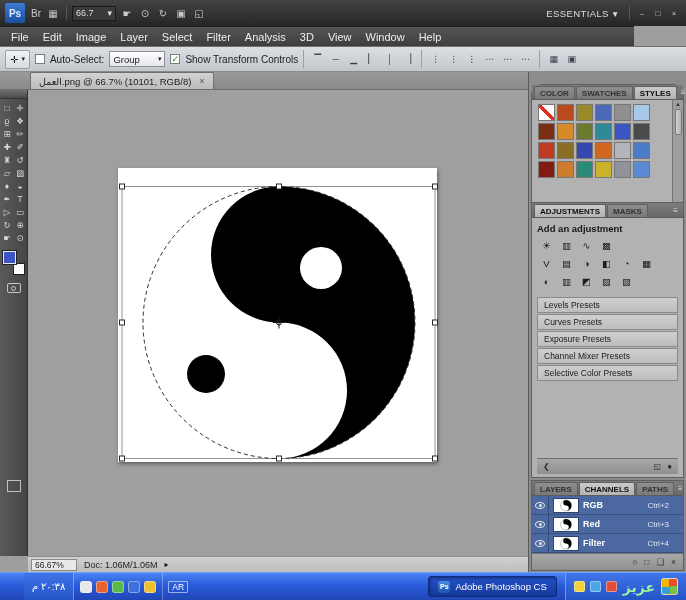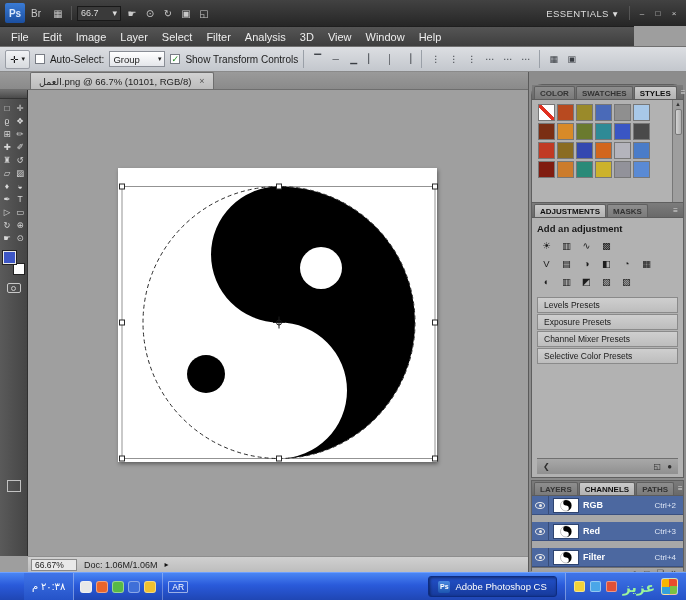--- a/index.html
+++ b/index.html
@@ -96,28 +96,28 @@
   .adjust-body { flex:1; padding:3px 5px; display:flex; flex-direction:column; }
   .adjust-heading { font-weight:bold; color:#161616; font-size:9.5px; margin:2px 0 5px; }
   .adj-row { display:flex; gap:5px; margin-bottom:5px; padding-left:2px; }
   .adj-icon { width:15px; height:13px; display:flex; align-items:center; justify-content:center; font-size:9.5px; color:#1d1d1d; }
   .preset-list { margin-top:4px; display:flex; flex-direction:column; gap:1px; }
   .preset-item { height:16px; background:linear-gradient(#cfcfcf,#bdbdbd); border:1px solid #8a8a8a;
     font-size:8.5px; color:#1a1a1a; display:flex; align-items:center; padding:0 6px; }
   .adjust-footer { margin-top:auto; height:16px; background:linear-gradient(#a8a8a8,#909090); border-top:1px solid #707070;
     display:flex; align-items:center; justify-content:space-between; padding:0 6px; font-size:8px; color:#2e2e2e; }
   .adjust-footer .right { display:flex; gap:6px; }
-  .channel-rows { flex:1; display:flex; flex-direction:column; background:#a8a8a8;gap:7px; }
+  .channel-rows { flex:1; display:flex; flex-direction:column; background:#a8a8a8; }
   .channel-row { height:19px; display:flex; align-items:center; background:#4c68a0; border-bottom:1px solid #3a5080; color:#fff; }
   .eye-cell { width:17px; height:100%; display:flex; align-items:center; justify-content:center; border-right:1px solid #374c78; }
   .eye { width:10px; height:7px; border:1px solid #e8e8e8; border-radius:50%; position:relative; }
   .eye::after { content:""; position:absolute; left:2.5px; top:1px; width:3px; height:3px; background:#e8e8e8; border-radius:50%; }
   .chan-thumb { width:26px; height:15px; margin:0 4px; border:1px solid #2e4470; background:#fff; display:flex; align-items:center; justify-content:center; }
   .chan-name { font-size:9px; font-weight:bold; flex:1; }
-  .chan-key { font-size:8px; color:#dde6f5; margin-right:7px; }
+  .chan-key { font-size:8px; color:#dde6f5; margin-right:14px; }
   .channel-footer { height:17px; background:linear-gradient(#a8a8a8,#909090); border-top:1px solid #707070;
     display:flex; align-items:center; justify-content:flex-end; gap:7px; padding:0 7px; font-size:8.5px; color:#2e2e2e; }
   
   #taskbar { position:absolute; left:0; top:572px; width:686px; height:28px;
     background:linear-gradient(#4a86f4,#2a5ada 45%,#1f46b4); border-top:1px solid #6ea0ff;
     display:flex; align-items:center;padding-left:24px; }
   .tb-clock { height:100%; display:flex; align-items:center; padding:0 8px; background:linear-gradient(#3f74e8,#2553c8);
     border-right:1px solid rgba(255,255,255,.35); color:#fff; font-size:10px; white-space:nowrap; }
   .tb-ql { display:flex; align-items:center; gap:4px; padding:0 6px; height:100%; border-right:1px solid rgba(255,255,255,.3); }
   .ql-icon { width:12px; height:12px; border-radius:3px; border:1px solid rgba(255,255,255,.4); }
@@ -133,21 +133,21 @@
   .tray-icon { width:11px; height:11px; border-radius:2px; border:1px solid rgba(255,255,255,.4); }
   .tray-label { color:#9cf59c; font-size:14px; font-weight:bold; }
   .start-orb { width:17px; height:17px; border-radius:3px; border:1px solid rgba(255,255,255,.6);
     background:conic-gradient(#e84c2c 0 25%,#7ac143 0 50%,#35a0da 0 75%,#f8b500 0); }
 </style>
 </head>
 <body>
 
 <div id="app-bar">
   <div class="ps-logo">Ps</div>
-  <span style="display:flex;gap:6px">
+  <span style="display:flex;gap:1px">
 
   <span class="ab-icon">
         <span>Br</span>
       </span>
       <span class="ab-icon">
         <span>▦</span>
       </span>
     </span>
   <span class="ab-sep"></span>
   <span class="zoom-box">
@@ -508,20 +508,21 @@
           <span class="adj-icon">
             <span>▨</span>
           </span>
           <span class="adj-icon">
             <span>▧</span>
           </span>
         </div>
       <div class="preset-list">
 
       <div class="preset-item">Levels Presets</div>
+          <div class="preset-item">Curves Presets</div>
           <div class="preset-item">Exposure Presets</div>
           <div class="preset-item">Channel Mixer Presets</div>
           <div class="preset-item">Selective Color Presets</div>
         </div>
       <div class="adjust-footer">
         <span>❮</span>
         <span class="right">
 
         <span class="footer-icon">
               <span>◱</span>

